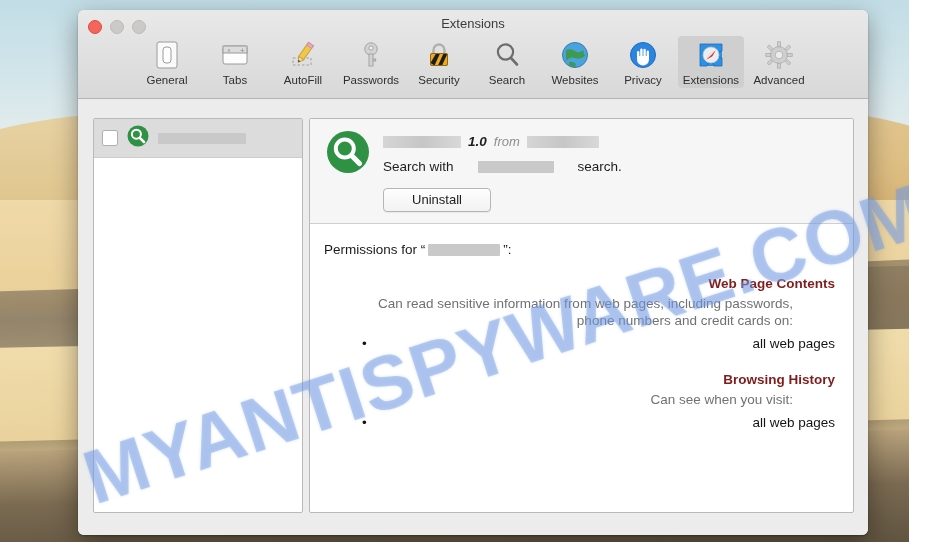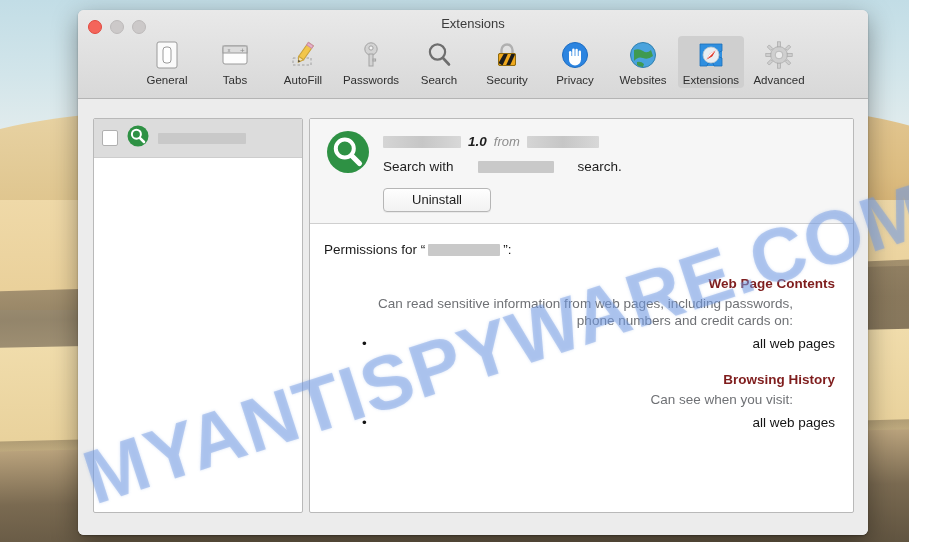--- a/index.html
+++ b/index.html
@@ -357,70 +357,70 @@
               <rect x="13" y="14" width="4" height="12" fill="#d3d3d3" stroke="#a3a3a3"></rect>
               <rect x="17" y="19" width="2.6" height="2" fill="#d3d3d3" stroke="#a3a3a3"></rect>
             </svg>
           </span>
           <span class="tb-label">Passwords</span>
         </div>
 
         <div class="tb-item">
           <span class="tb-icon">
             <svg width="30" height="30" viewBox="0 0 30 30">
-              <circle cx="13.5" cy="12" r="7.6" fill="none" stroke="#6e6e6e" stroke-width="2.2"></circle>
-              <line x1="19" y1="18" x2="25" y2="24.5" stroke="#6e6e6e" stroke-width="2.6" stroke-linecap="round"></line>
-            </svg>
-          </span>
-          <span class="tb-label">Search</span>
-        </div>
-
-        <div class="tb-item">
-          <span class="tb-icon">
-            <svg width="30" height="30" viewBox="0 0 30 30">
               <path d="M9.5 14 V10 a5.5 5.5 0 0 1 11 0 V14" fill="none" stroke="#b0b0b0" stroke-width="2.4"></path>
               <rect x="6.5" y="13.5" width="17" height="12" rx="1.5" fill="#f0a91e" stroke="#9a7212"></rect>
               <g clip-path="inset(0)">
                 <rect x="6.5" y="13.5" width="17" height="12" fill="#f0a91e"></rect>
                 <path d="M6.5 23 L12 13.5 L16 13.5 L10.5 25.5 Z" fill="#1d1d1d"></path>
                 <path d="M14 25.5 L19.5 13.5 L23.5 13.5 L18 25.5 Z" fill="#1d1d1d"></path>
               </g>
               <rect x="6.5" y="13.5" width="17" height="12" rx="1.5" fill="none" stroke="#8f6a10"></rect>
             </svg>
           </span>
           <span class="tb-label">Security</span>
+        </div>
+
+        <div class="tb-item">
+          <span class="tb-icon">
+            <svg width="30" height="30" viewBox="0 0 30 30">
+              <circle cx="13.5" cy="12" r="7.6" fill="none" stroke="#6e6e6e" stroke-width="2.2"></circle>
+              <line x1="19" y1="18" x2="25" y2="24.5" stroke="#6e6e6e" stroke-width="2.6" stroke-linecap="round"></line>
+            </svg>
+          </span>
+          <span class="tb-label">Search</span>
+        </div>
+
+        <div class="tb-item">
+          <span class="tb-icon">
+            <svg width="30" height="30" viewBox="0 0 30 30">
+              <circle cx="15" cy="15" r="12.5" fill="#4aa3dd"></circle>
+              <path d="M6 10 q5 -2 9 1 t8 -1 l2 6 q-5 4 -10 2 t-9 3 Z" fill="#3f9a50"></path>
+              <path d="M9 22 q4 -1 7 2 l-1 3 q-4 0 -6 -2 Z" fill="#3f9a50"></path>
+              <circle cx="15" cy="15" r="12.5" fill="none" stroke="#2f7fae"></circle>
+            </svg>
+          </span>
+          <span class="tb-label">Websites</span>
         </div>
 
         <div class="tb-item">
           <span class="tb-icon">
             <svg width="30" height="30" viewBox="0 0 30 30">
               <circle cx="15" cy="15" r="12.5" fill="#2b84e0"></circle>
               <circle cx="15" cy="15" r="12.5" fill="none" stroke="#1c6cc2"></circle>
               <g fill="#ffffff">
                 <rect x="9" y="11" width="2.4" height="8" rx="1.2"></rect>
                 <rect x="12.2" y="8.5" width="2.4" height="10.5" rx="1.2"></rect>
                 <rect x="15.4" y="8.8" width="2.4" height="10.2" rx="1.2"></rect>
                 <rect x="18.6" y="10.5" width="2.4" height="8.5" rx="1.2"></rect>
                 <path d="M9 16 h12 v3.5 a6 6 0 0 1 -12 0 Z"></path>
               </g>
             </svg>
           </span>
           <span class="tb-label">Privacy</span>
-        </div>
-
-        <div class="tb-item">
-          <span class="tb-icon">
-            <svg width="30" height="30" viewBox="0 0 30 30">
-              <circle cx="15" cy="15" r="12.5" fill="#4aa3dd"></circle>
-              <path d="M6 10 q5 -2 9 1 t8 -1 l2 6 q-5 4 -10 2 t-9 3 Z" fill="#3f9a50"></path>
-              <path d="M9 22 q4 -1 7 2 l-1 3 q-4 0 -6 -2 Z" fill="#3f9a50"></path>
-              <circle cx="15" cy="15" r="12.5" fill="none" stroke="#2f7fae"></circle>
-            </svg>
-          </span>
-          <span class="tb-label">Websites</span>
         </div>
 
         <div class="tb-item selected">
           <span class="tb-icon">
             <svg width="30" height="30" viewBox="0 0 30 30">
               <path d="M4 4 h14 v6 a3 3 0 0 1 0 6 v10 H4 Z" fill="#2f8fe0"></path>
               <path d="M4 4 h22 v22 H4 Z" fill="#2f8fe0"></path>
               <path d="M26 11 a3.2 3.2 0 0 0 0 7 v8 h-8 a3.2 3.2 0 0 0 -7 0 H4 V4 h22 Z" fill="#2f8fe0" stroke="#1d6fb8" stroke-width=".8"></path>
               <circle cx="15" cy="15" r="8" fill="#e9eef2" stroke="#b9c4cc" stroke-width=".8"></circle>
               <polygon points="19.5,10.5 13.8,13.8 10.5,19.5 16.2,16.2" fill="#e03b2e"></polygon>

